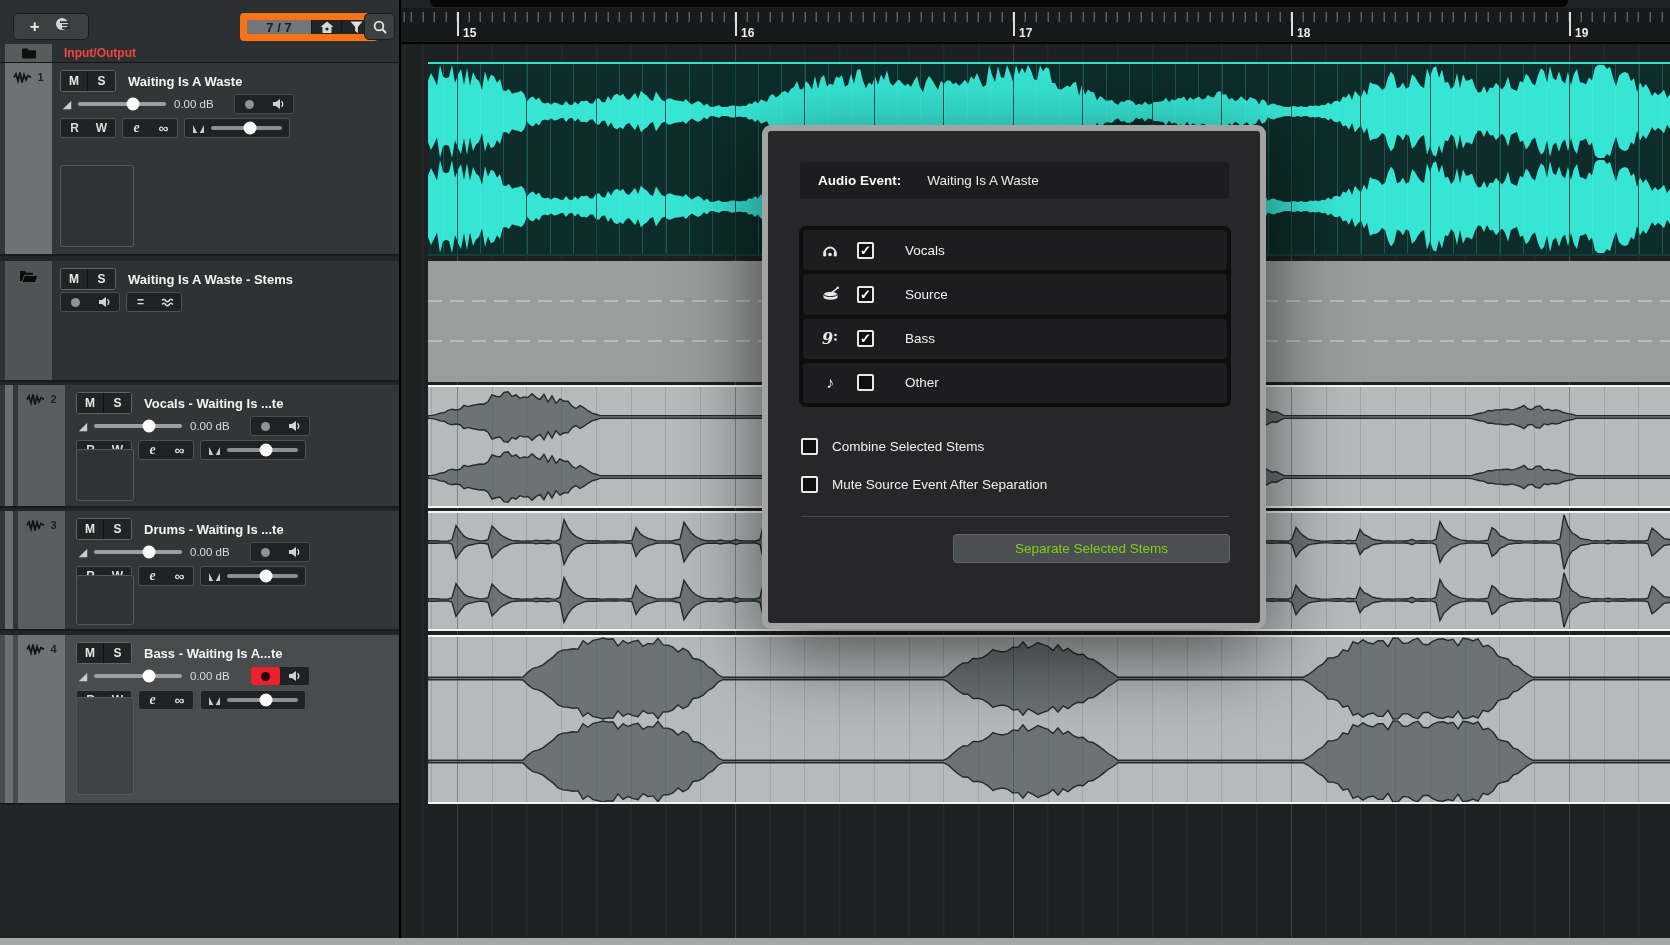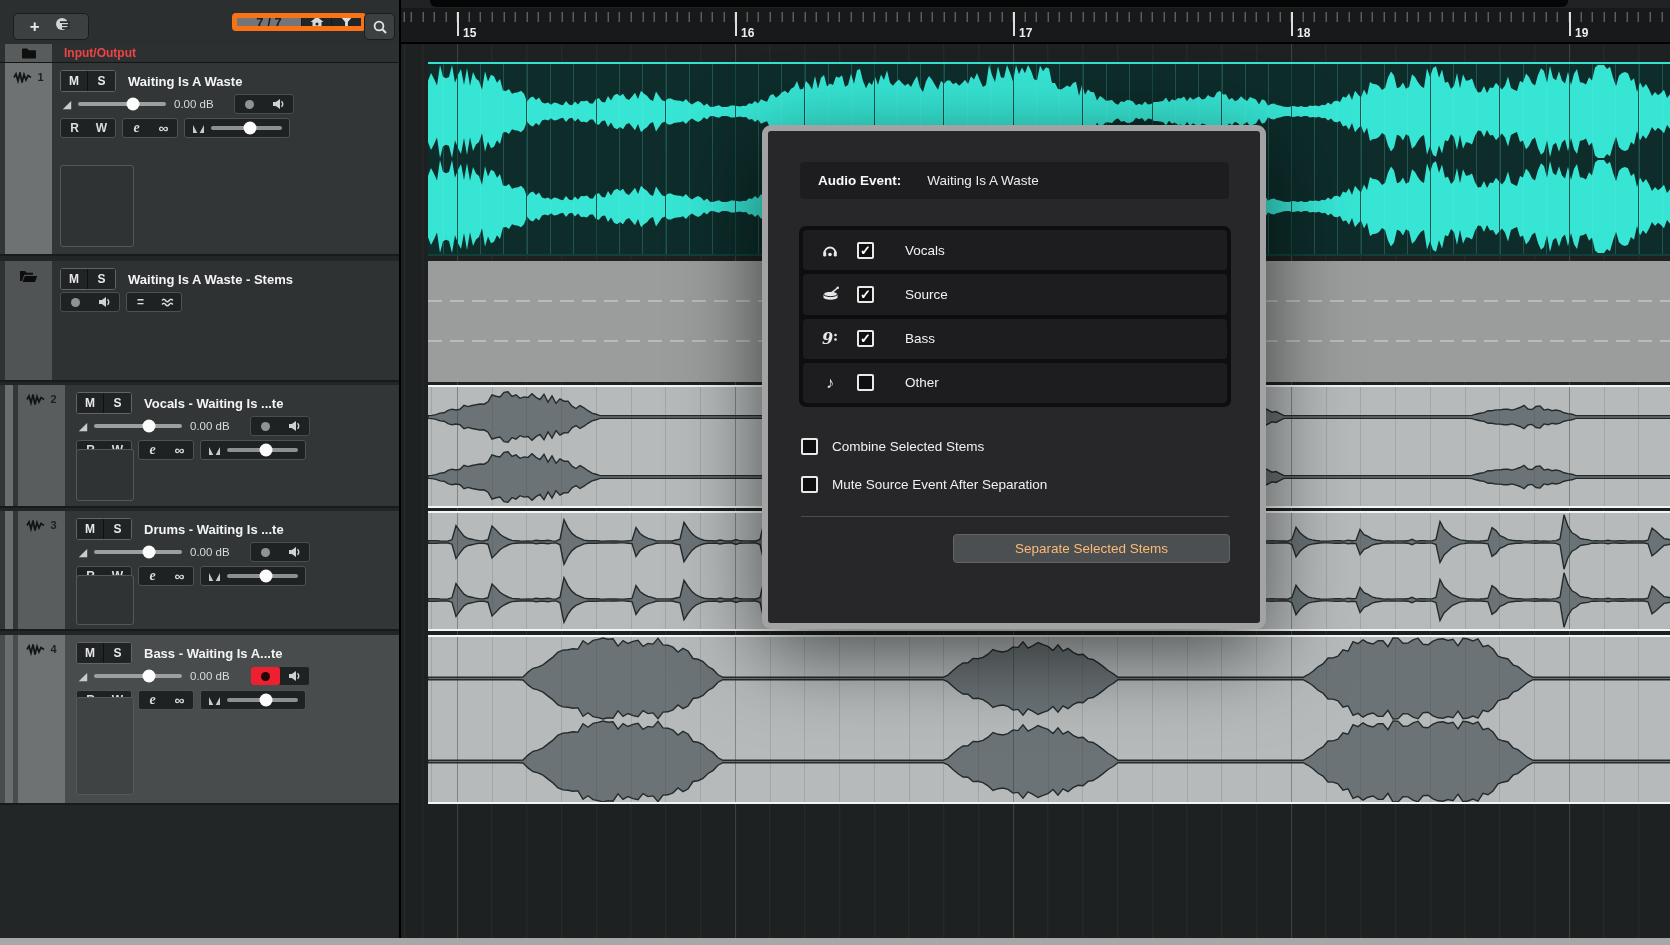--- a/index.html
+++ b/index.html
@@ -4,21 +4,21 @@
 <style>
   *{box-sizing:border-box;margin:0;padding:0}
   html,body{background:#101212}
   .app{position:relative;width:1670px;height:945px;background:#1f2323;font-family:"Liberation Sans",sans-serif;overflow:hidden;user-select:none}
 
   
   .sidebar{position:absolute;left:0;top:0;width:399px;height:945px;background:#232626}
   .tbar{position:absolute;left:0;top:0;width:399px;height:44px;background:#2c2f30}
   .tgrp{position:absolute;top:13px;height:27px;display:flex;align-items:center;justify-content:space-evenly;background:#3d4041;border-radius:5px;border:1px solid #1b1d1d}
   .plusglyph{color:#e8eaea;font-size:17px;font-weight:bold;line-height:25px}
-  .ctrgrp{position:absolute;left:232px;top:13px;height:18px;display:flex;border-radius:4px;overflow:hidden;border:5px solid #f97316}
+  .ctrgrp{position:absolute;left:240px;top:13px;height:28px;display:flex;border-radius:4px;overflow:hidden;border:7px solid #f97316}
   .counter{width:64px;background:#737576;color:#1a1c1c;font-weight:bold;font-size:13px;display:flex;align-items:center;justify-content:center}
   .tbtn{width:30px;background:#222525;display:flex;align-items:center;justify-content:center;border-left:1px solid #161818}
   .srchbtn{position:absolute;left:364px;top:13px;width:31px;height:27px;background:#3d4041;border-radius:5px;border:1px solid #1b1d1d;display:flex;align-items:center;justify-content:center}
   .iorow{position:absolute;left:0;top:44px;width:399px;height:19px;background:#2d3031;border-bottom:1px solid #141616}
   .iocell{position:absolute;left:5px;top:0;bottom:0;width:47px;background:#595c5d;display:flex;align-items:center;justify-content:center}
   .iolabel{position:absolute;left:64px;top:2px;font-size:12px;font-weight:bold;color:#ef4444}
 
   .trk{position:absolute;left:0;width:399px;background:#323637;border-bottom:2px solid #181a1b}
   .trk.sel{background:#484c4d}
   .trk.folder{background:#2f3233}
@@ -83,21 +83,21 @@
   .aevalue{margin-left:26px;font-size:13.5px;color:#ececec}
   .stems{position:absolute;left:31px;right:29px;top:95px;height:181px;background:#0e0e0f;border-radius:7px;padding:4px;display:flex;flex-direction:column;gap:4px}
   .stemrow{flex:1;background:#1d1d20;border-radius:4px;display:flex;align-items:center;padding-left:16px}
   .sicon{width:22px;display:flex;align-items:center;justify-content:center;color:#e8e8e8;font-size:16px}
   .cbx{width:17px;height:17px;border:2px solid #e9e9e9;border-radius:2px;background:#0f0f10;color:#fff;font-size:13px;font-weight:bold;line-height:13px;text-align:center}
   .stemrow .cbx{margin-left:16px}
   .slabel{margin-left:31px;font-size:13.5px;color:#f2f2f2}
   .opts{position:absolute;left:33px;top:307px;display:flex;flex-direction:column;gap:21px}
   .optrow{display:flex;align-items:center;gap:14px;font-size:13.5px;color:#f0f0f0}
   .ddiv{position:absolute;left:33px;right:31px;top:385px;height:1px;background:#4b4b4e}
-  .action{position:absolute;right:30px;top:403px;width:277px;height:29px;background:#4c4f51;border:1px solid #626568;border-radius:4px;color:#fdba74;font-size:13.5px;display:flex;align-items:center;justify-content:center;font-family:"Liberation Sans",sans-serif}
+  .action{position:absolute;right:30px;top:403px;width:277px;height:29px;background:#4c4f51;border:1px solid #626568;border-radius:4px;color:#84cc16;font-size:13.5px;display:flex;align-items:center;justify-content:center;font-family:"Liberation Sans",sans-serif}
   .serif9{font-family:"DejaVu Serif",serif;font-weight:bold;font-style:italic}
 </style>
 </head>
 <body>
 
 <div class="app">
 
   <div class="lanes">
     <div class="event ev-cyan" style="top:18px;height:194px">
       <div class="wch">

